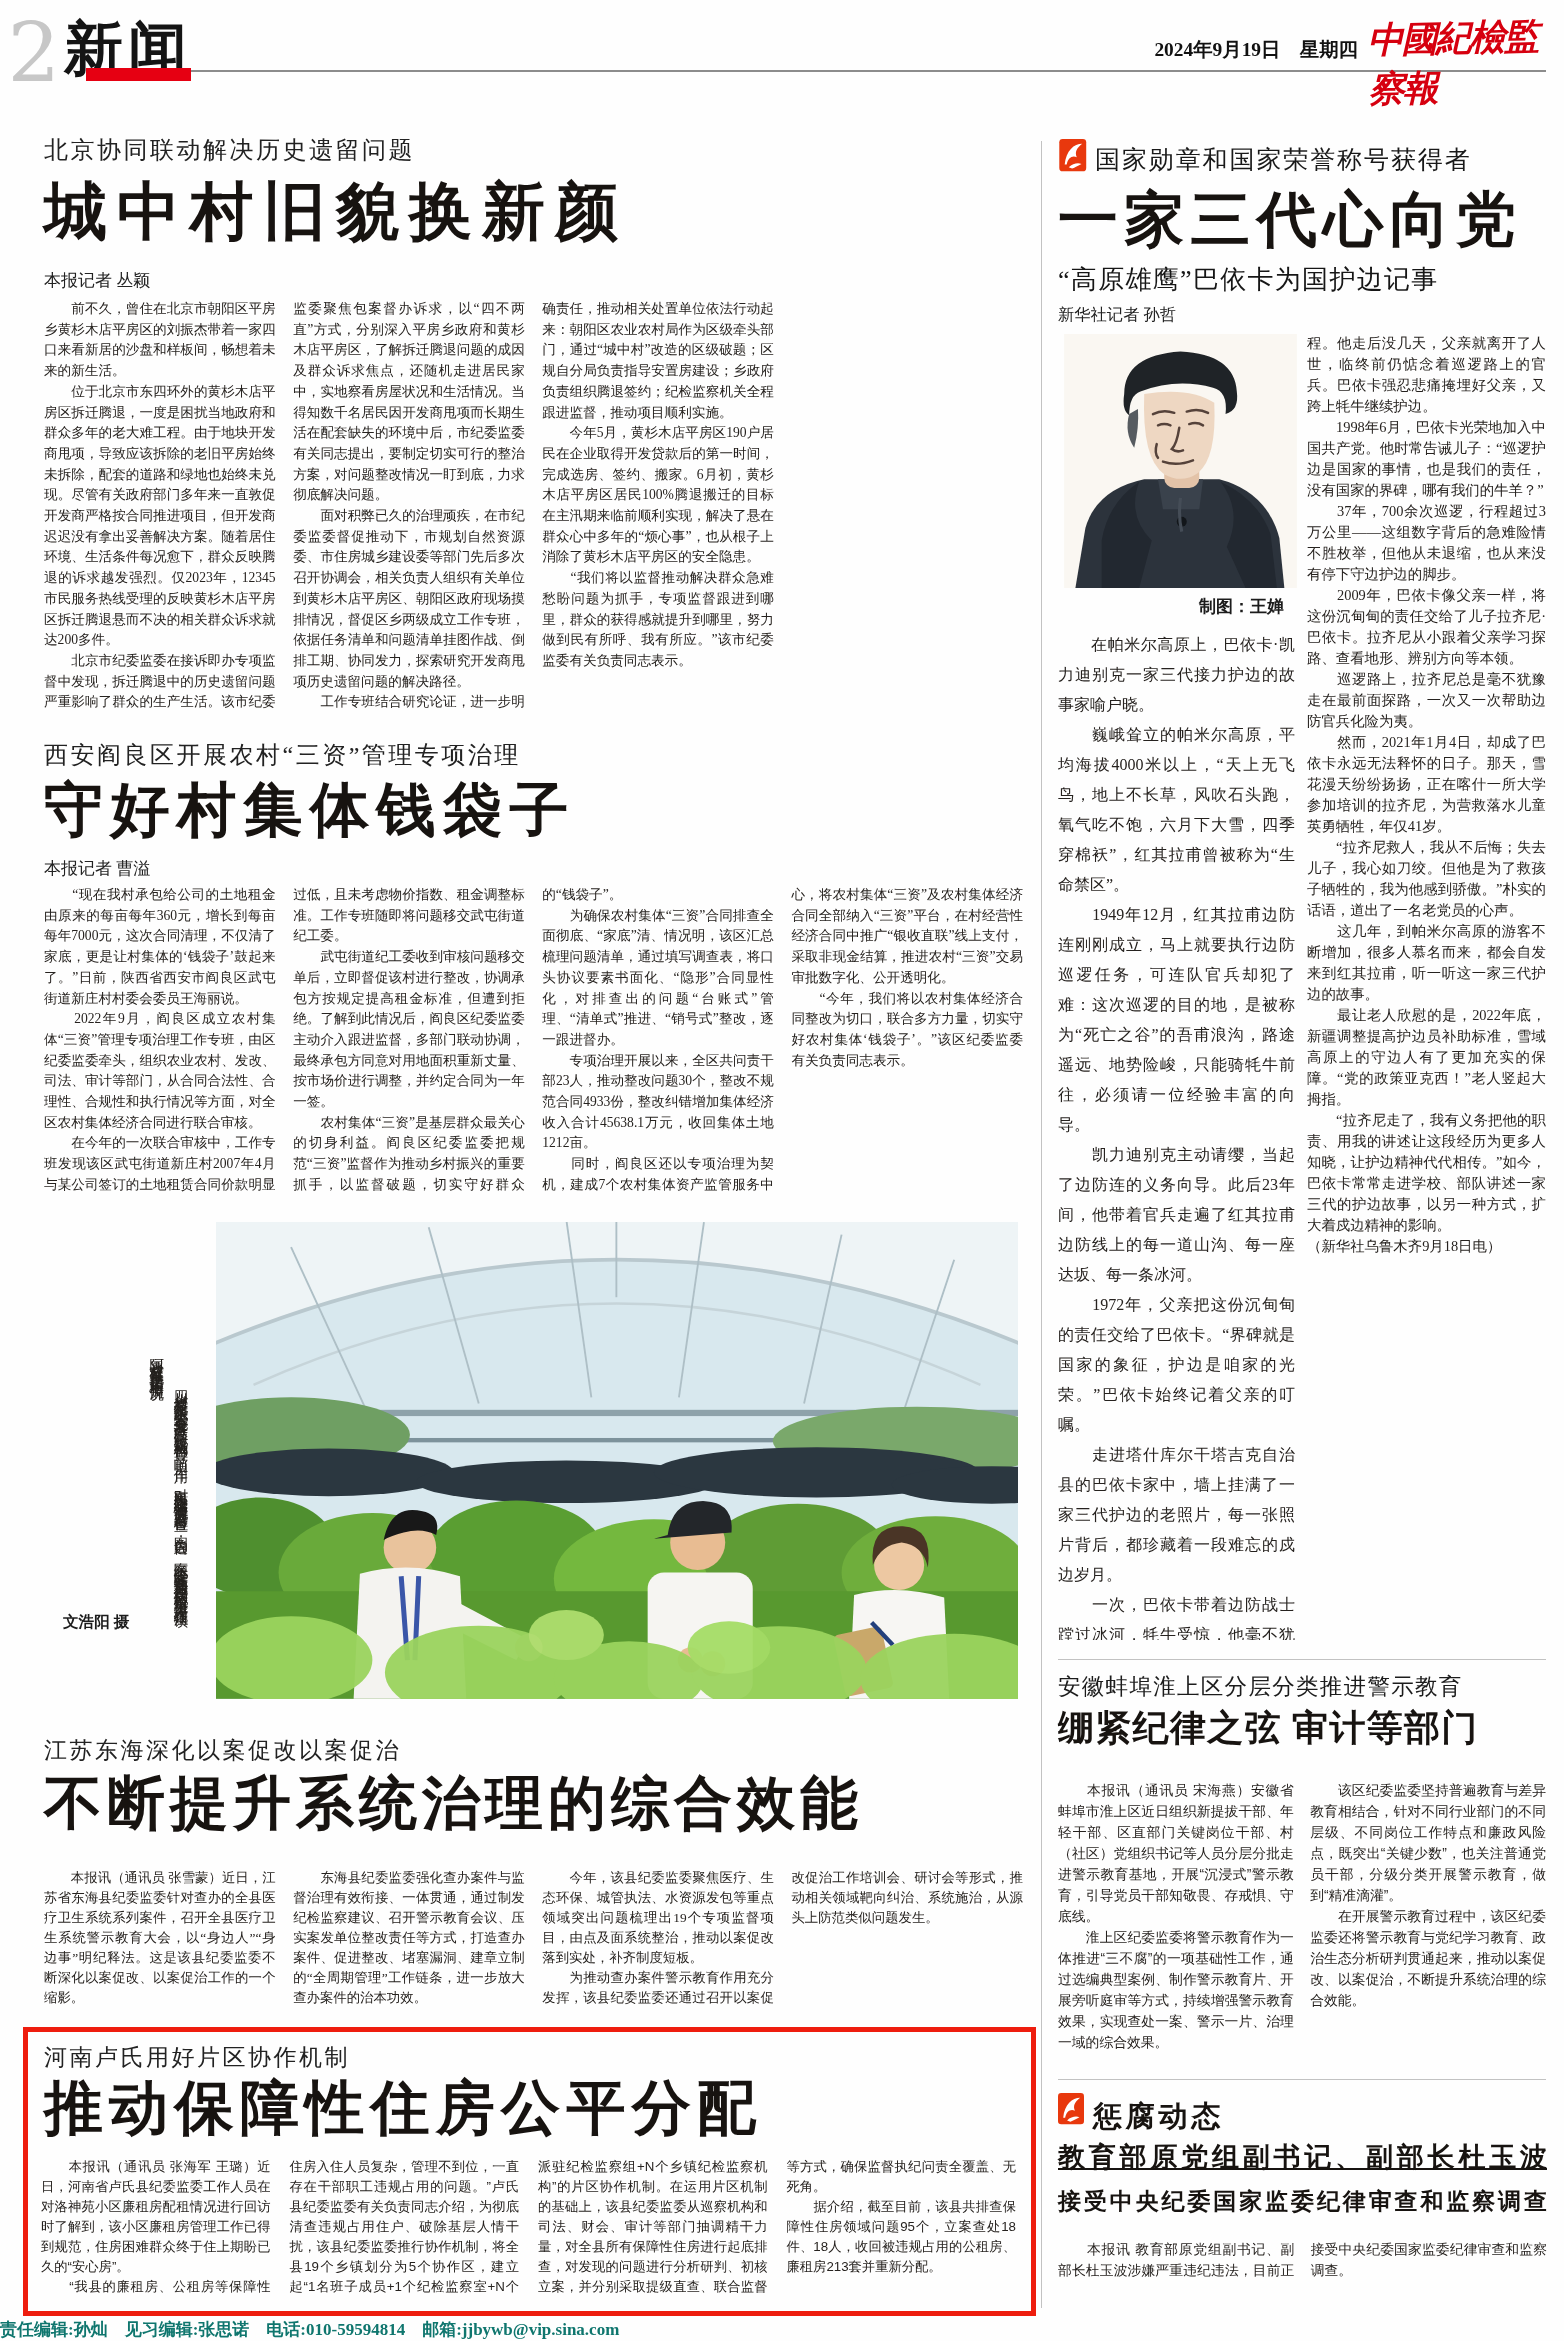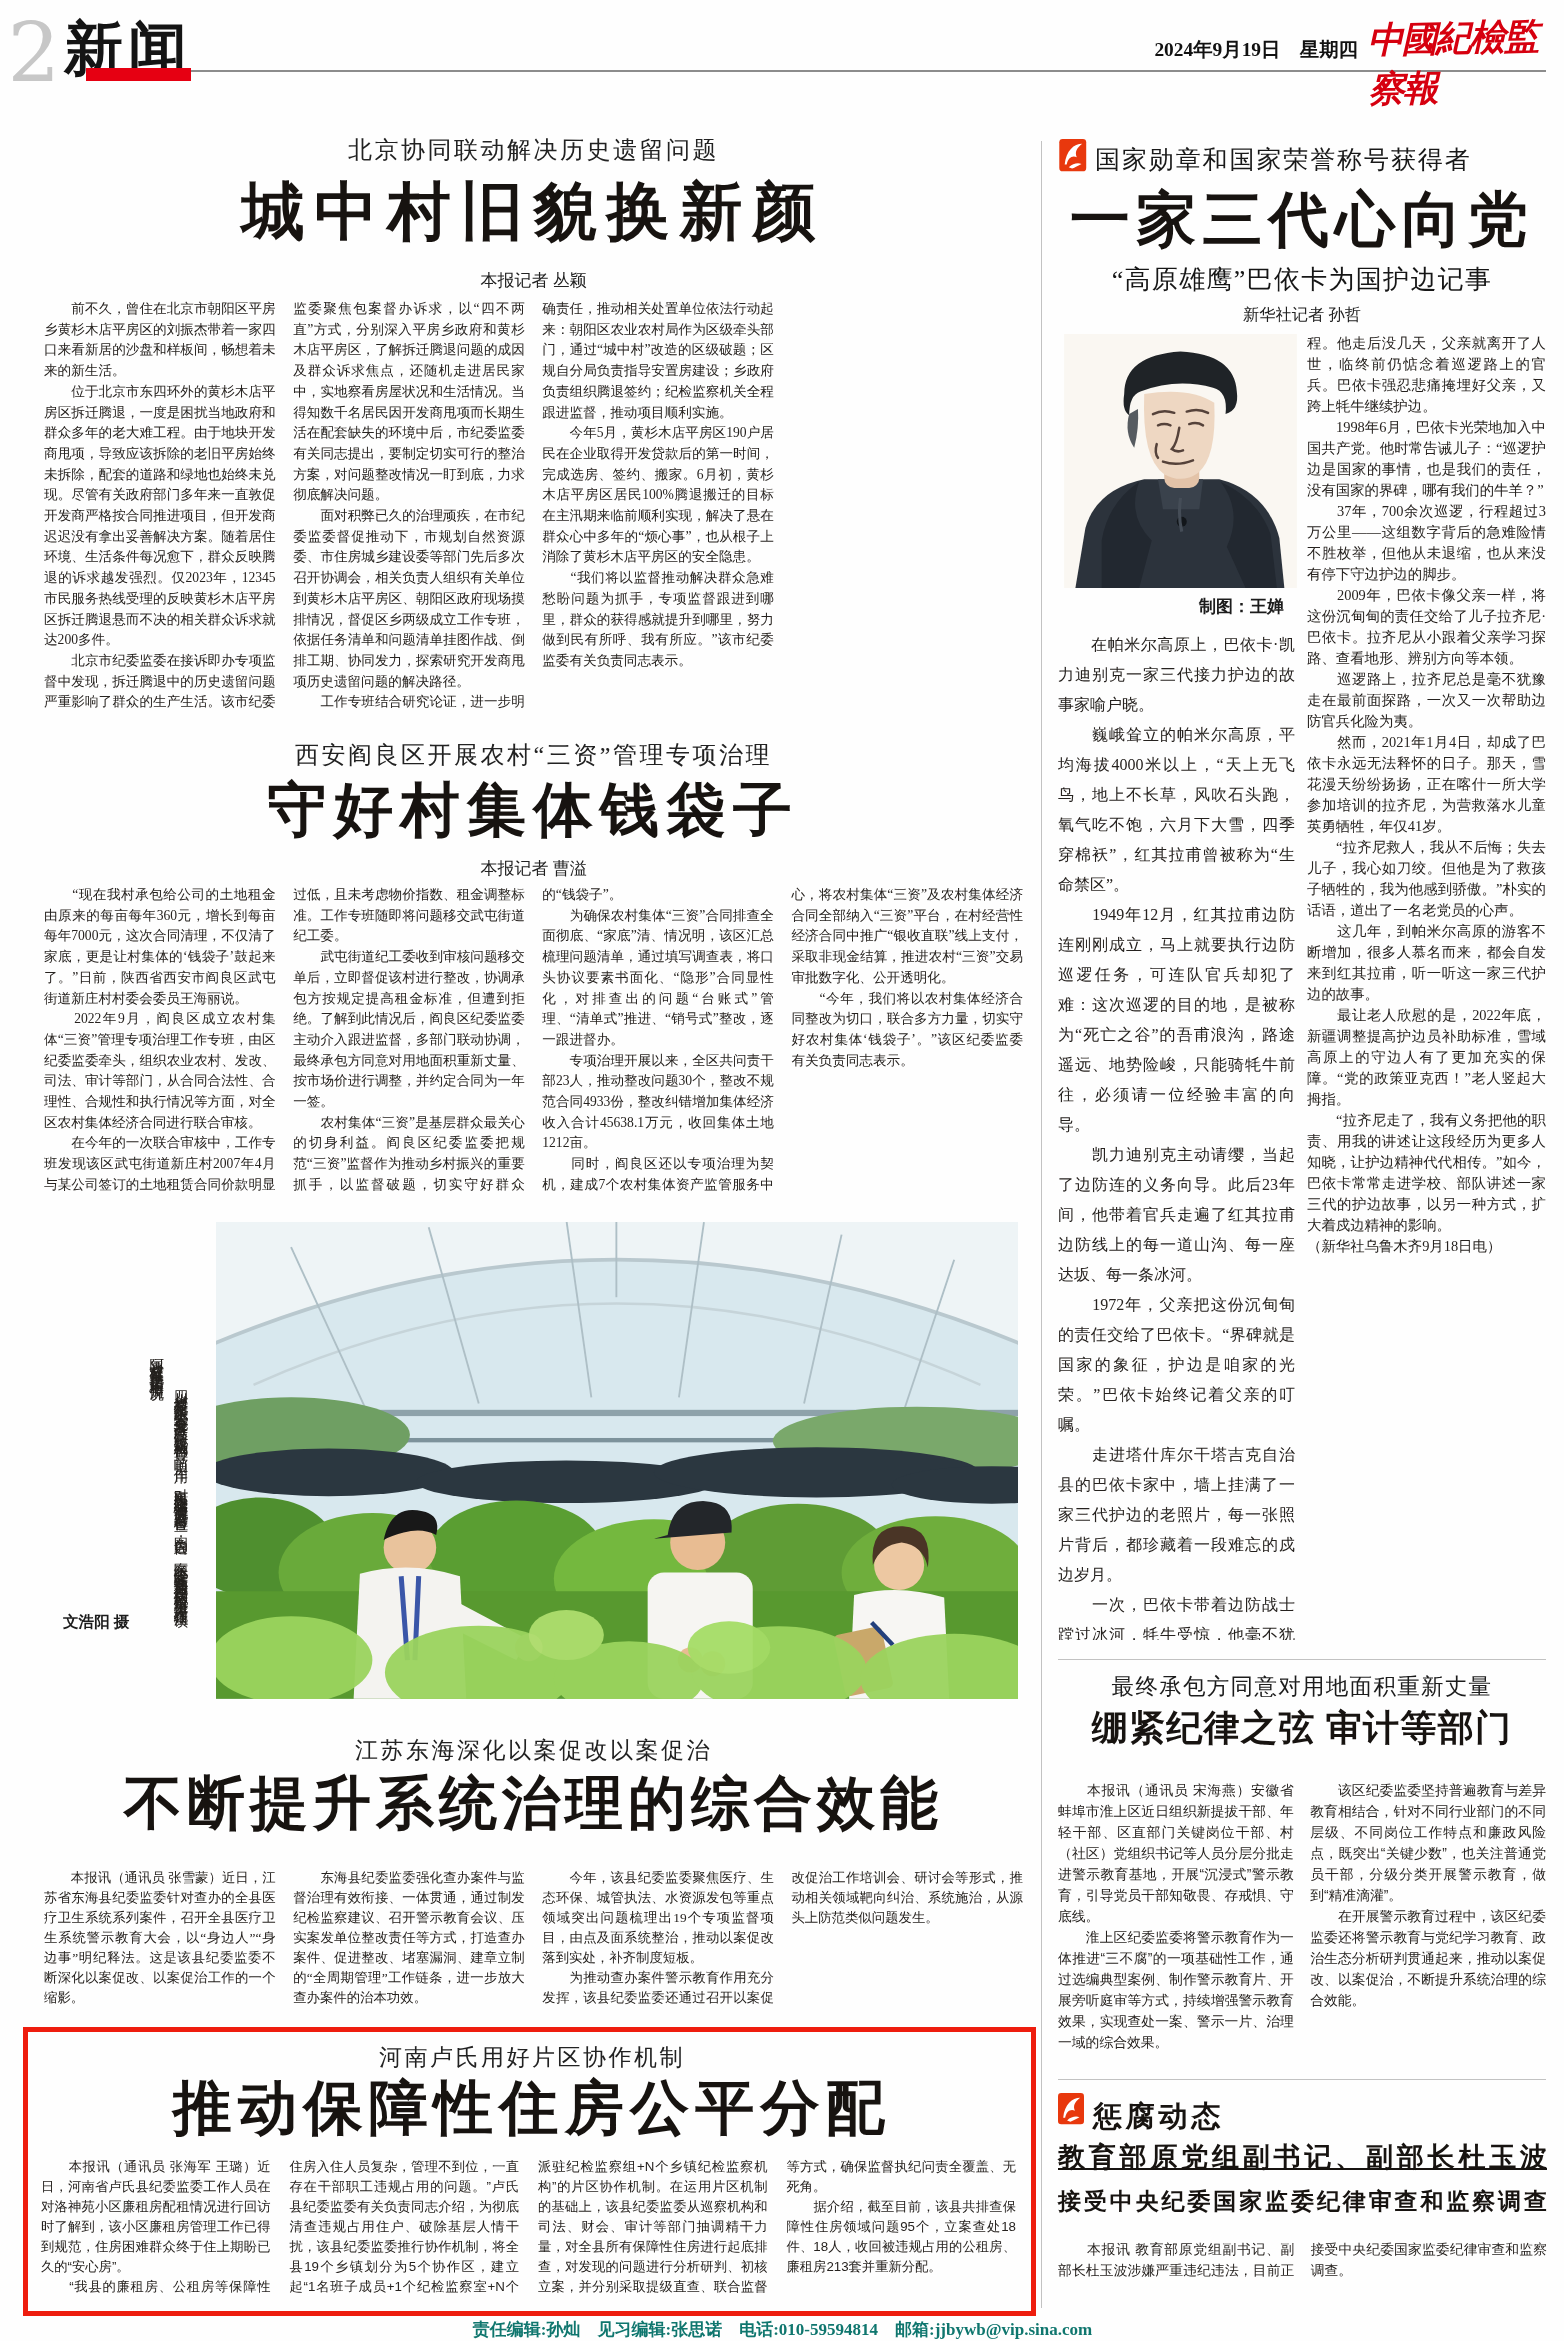--- a/index.html
+++ b/index.html
@@ -1,19 +1,19 @@
 <!DOCTYPE html>
 <html style="font-size:10px"><head>
 <meta charset="utf-8">
 <style>
   html,body{margin:0;padding:0;background:#e9e9e9;}
   .page{position:relative;width:1565px;height:2342px;background:#fefefe;overflow:hidden;
         font-family:"Liberation Serif","DejaVu Serif",serif;color:#1c1c1c;}
   .abs{position:absolute;}
-  .ctr{text-align:center;}
+  .ctr{text-align:left;}
   .kicker{font-size:24px;letter-spacing:2.5px;color:#222;}
   .hl{font-weight:bold;color:#171310;}
   .byline{font-size:17px;color:#222;}
   .body{font-size:13.6px;line-height:20.7px;text-align:justify;white-space:pre-line;
         column-fill:auto;color:#26221f;}
   .sans{font-family:"Liberation Sans","DejaVu Sans",sans-serif;}
   .rule{background:#8c8c8c;}
   .lightrule{background:#c2c2c2;}
   svg{display:block;}
 </style>
@@ -195,21 +195,21 @@
 　　巡逻路上，拉齐尼总是毫不犹豫走在最前面探路，一次又一次帮助边防官兵化险为夷。
 　　然而，2021年1月4日，却成了巴依卡永远无法释怀的日子。那天，雪花漫天纷纷扬扬，正在喀什一所大学参加培训的拉齐尼，为营救落水儿童英勇牺牲，年仅41岁。
 　　“拉齐尼救人，我从不后悔；失去儿子，我心如刀绞。但他是为了救孩子牺牲的，我为他感到骄傲。”朴实的话语，道出了一名老党员的心声。
 　　这几年，到帕米尔高原的游客不断增加，很多人慕名而来，都会自发来到红其拉甫，听一听这一家三代护边的故事。
 　　最让老人欣慰的是，2022年底，新疆调整提高护边员补助标准，雪域高原上的守边人有了更加充实的保障。“党的政策亚克西！”老人竖起大拇指。
 　　“拉齐尼走了，我有义务把他的职责、用我的讲述让这段经历为更多人知晓，让护边精神代代相传。”如今，巴依卡常常走进学校、部队讲述一家三代的护边故事，以另一种方式，扩大着戍边精神的影响。
 （新华社乌鲁木齐9月18日电）</div>
 
   <div class="abs lightrule" style="left:1058px;top:1659px;width:488px;height:1.3px;"></div>
 
-  <div class="abs ctr" style="left:1058px;top:1671px;width:488px;font-size:22.5px;letter-spacing:1.3px;">最终承包方同意对用地面积重新丈量</div>
+  <div class="abs ctr" style="left:1058px;top:1671px;width:488px;font-size:22.5px;letter-spacing:1.3px;">安徽蚌埠淮上区分层分类推进警示教育</div>
   <div class="abs ctr hl" style="left:1058px;top:1704px;width:488px;font-size:36px;letter-spacing:1.3px;">绷紧纪律之弦  审计等部门</div>
   <div class="abs body sans" style="left:1058px;top:1780px;width:488px;height:290px;column-count:2;column-gap:16.3px;overflow:hidden;font-size:13.8px;line-height:21px;">　　本报讯（通讯员 宋海燕）安徽省蚌埠市淮上区近日组织新提拔干部、年轻干部、区直部门关键岗位干部、村（社区）党组织书记等人员分层分批走进警示教育基地，开展“沉浸式”警示教育，引导党员干部知敬畏、存戒惧、守底线。
 　　淮上区纪委监委将警示教育作为一体推进“三不腐”的一项基础性工作，通过选编典型案例、制作警示教育片、开展旁听庭审等方式，持续增强警示教育效果，实现查处一案、警示一片、治理一域的综合效果。
 　　该区纪委监委坚持普遍教育与差异教育相结合，针对不同行业部门的不同层级、不同岗位工作特点和廉政风险点，既突出“关键少数”，也关注普通党员干部，分级分类开展警示教育，做到“精准滴灌”。
 　　在开展警示教育过程中，该区纪委监委还将警示教育与党纪学习教育、政治生态分析研判贯通起来，推动以案促改、以案促治，不断提升系统治理的综合效能。</div>
 
   <div class="abs lightrule" style="left:1058px;top:2079px;width:488px;height:1.3px;"></div>
 
   <div class="abs" style="left:1058px;top:2093px;">
     <svg width="26" height="34" viewBox="0 0 40 52">

